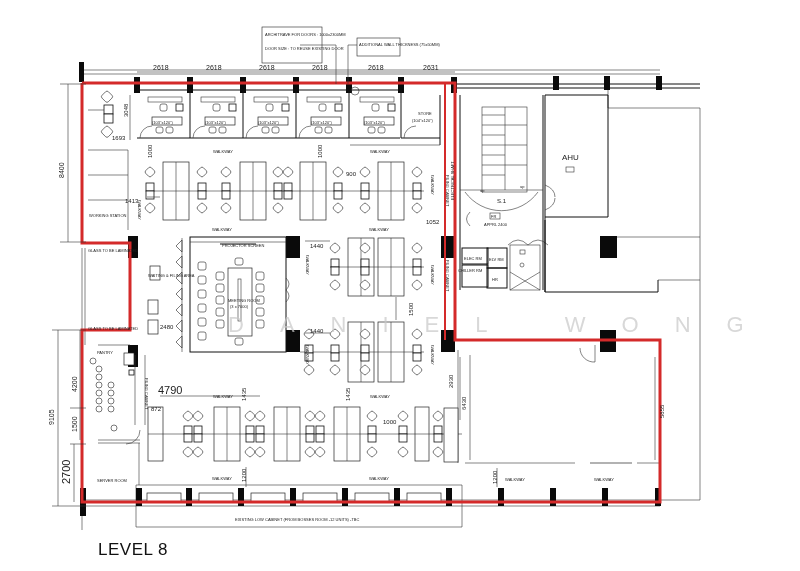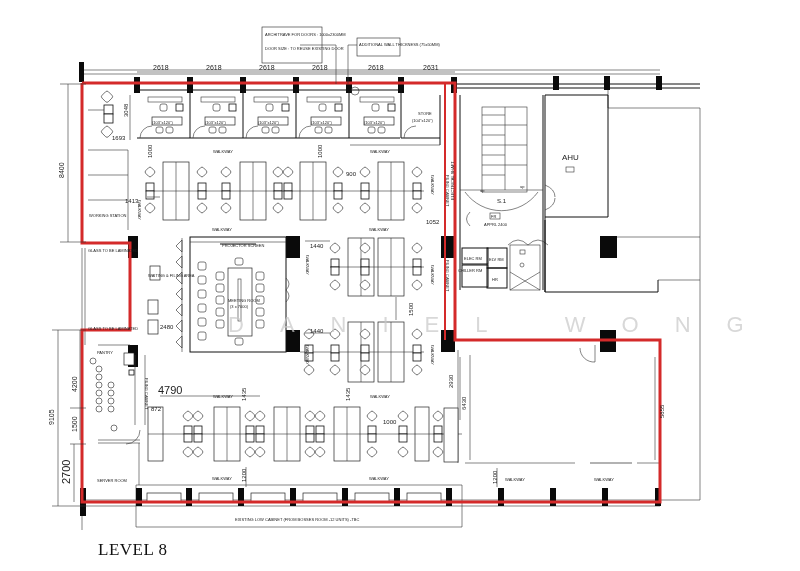--- a/index.html
+++ b/index.html
@@ -9,21 +9,21 @@
   .tiny{font-size:4px;}
   .sm{font-size:6px;}
   .dim{font-size:7px;fill:#222;}
   .wall{stroke:#111;stroke-width:1;fill:none;}
   .thin{stroke:#333;stroke-width:0.6;fill:none;}
   .col{fill:#0a0a0a;}
   .red{stroke:#d42a2a;stroke-width:3;fill:none;}
   .desk{stroke:#222;stroke-width:0.7;fill:#fff;}
   .chair{stroke:#222;stroke-width:0.6;fill:#fff;}
   .xbox{stroke:#111;stroke-width:0.8;fill:#fff;}
-  #level-label{position:absolute;left:98px;top:540px;font-size:17px;color:#111;font-family:Liberation Serif, serif;letter-spacing:0.5px;}
+  #level-label{position:absolute;left:98px;top:540px;font-size:17px;color:#111;font-family:Liberation Sans, sans-serif;letter-spacing:0.5px;}
   #watermark{position:absolute;left:228px;top:312px;font-size:22px;color:#c8c8c8;letter-spacing:36px;font-family:"Liberation Sans",sans-serif;opacity:0.7;}
 </style>
 </head>
 <body>
 
 <svg width="800" height="571" viewBox="0 0 800 571">
 
   <g>
     <line x1="82" y1="70" x2="660" y2="70" class="thin"></line>
     <line x1="82" y1="74" x2="660" y2="74" class="thin"></line>

